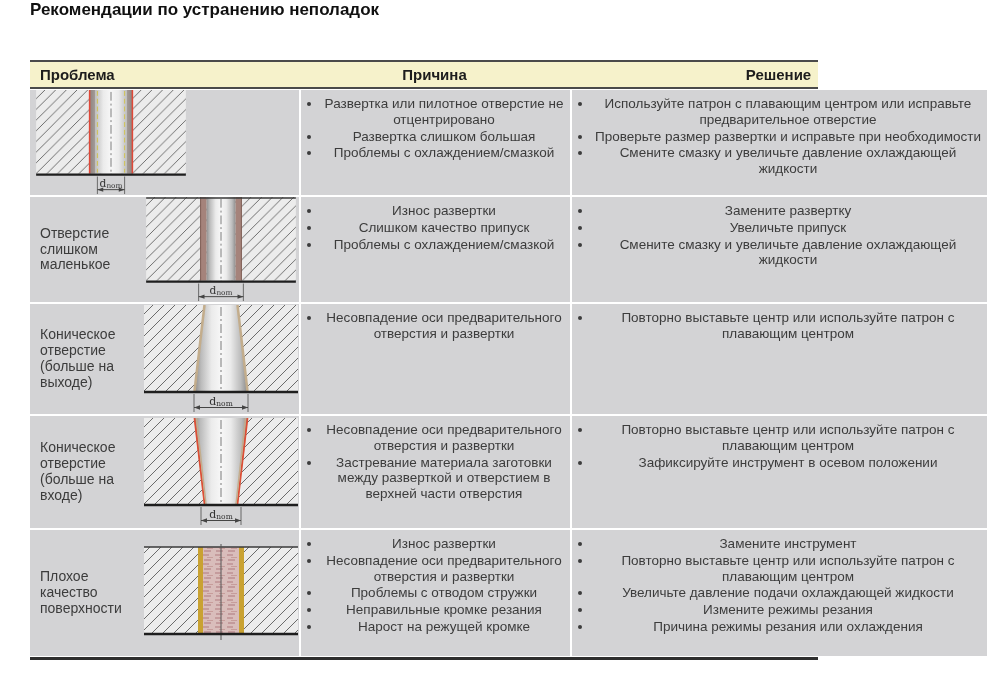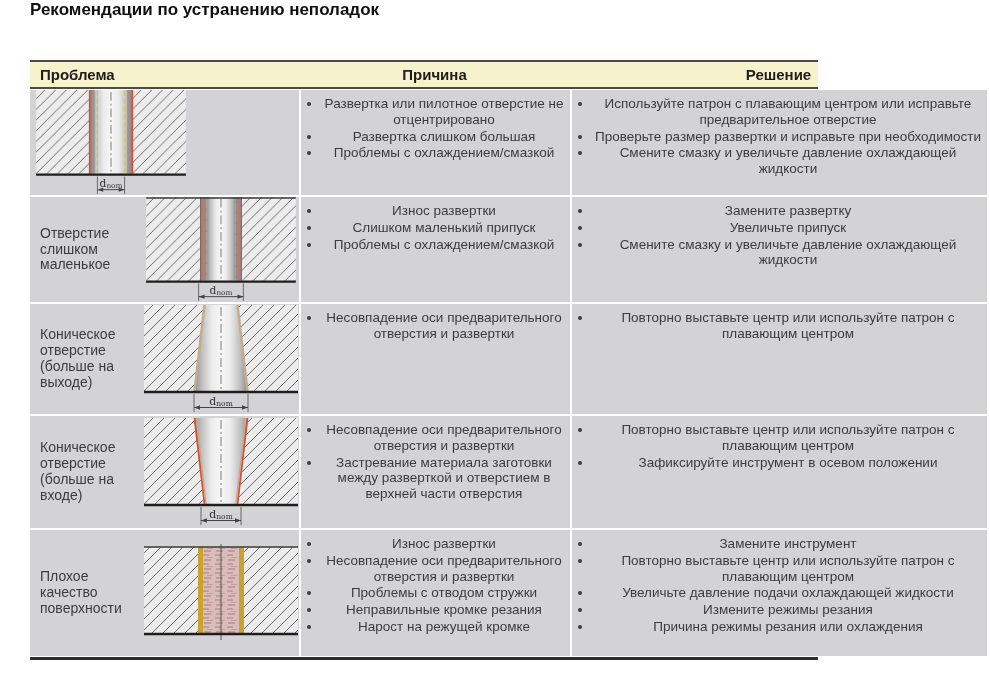--- a/index.html
+++ b/index.html
@@ -114,21 +114,21 @@
           <line x1="102" y1="89" x2="102" y2="107" stroke="#666" stroke-width="1"></line>
           <line x1="56" y1="102.5" x2="102" y2="102.5" stroke="#444" stroke-width="1"></line>
           <polygon points="56,102.5 62,100.3 62,104.7" fill="#444"></polygon>
           <polygon points="102,102.5 96,100.3 96,104.7" fill="#444"></polygon>
           <text x="79" y="99.5" text-anchor="middle" font-family="DejaVu Serif,serif" font-size="11" fill="#333"><tspan>d</tspan><tspan font-size="7.5" dy="1.5">nom</tspan></text>
         </svg>
       </div>
       <div class="td cell-list">
           <ul>
             <li>Износ развертки</li>
-            <li>Слишком маленький припуск</li>
+            <li>Слишком качество припуск</li>
             <li>Проблемы с охлаждением/смазкой</li>
           </ul>
         </div>
       <div class="td cell-list">
           <ul>
             <li>Замените развертку</li>
             <li>Увеличьте припуск</li>
             <li>Смените смазку и увеличьте давление охлаждающей жидкости</li>
           </ul>
         </div>

